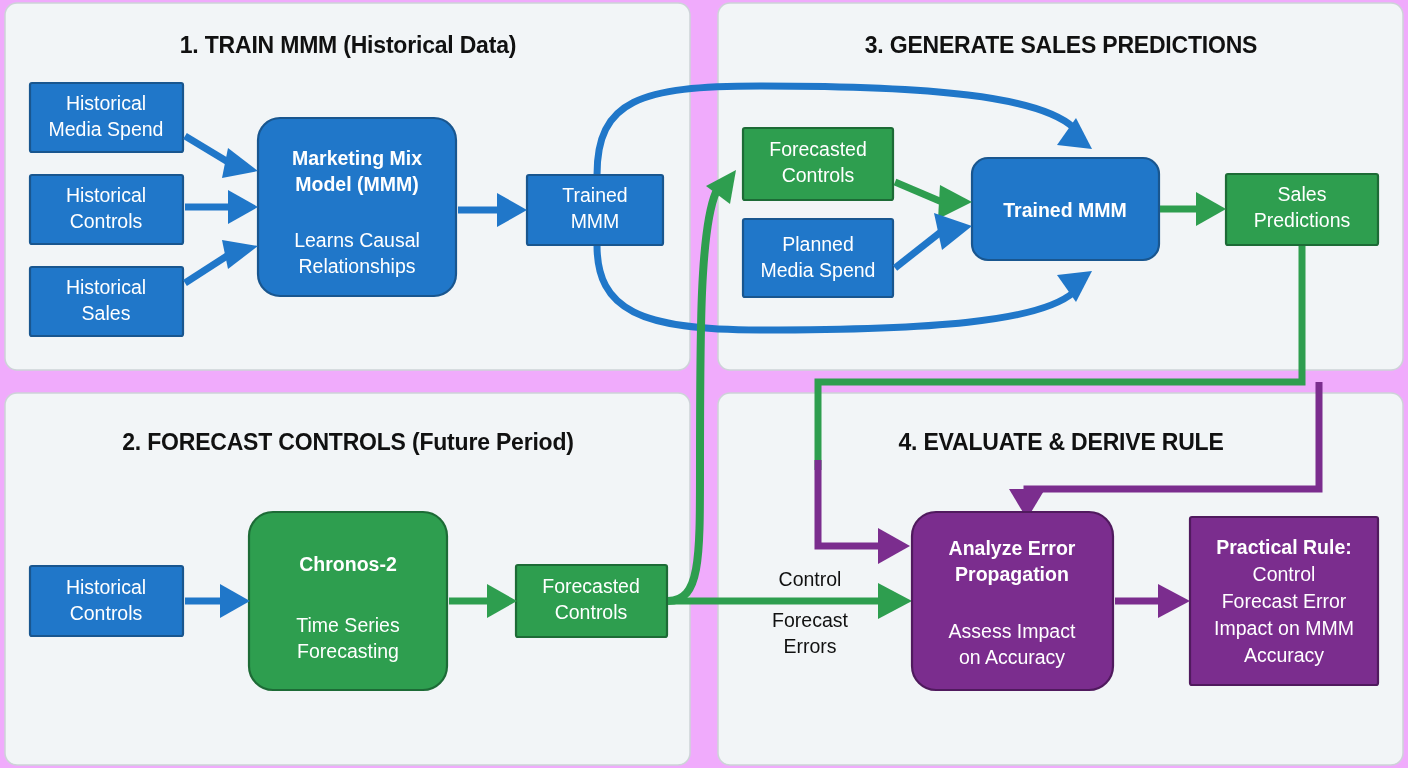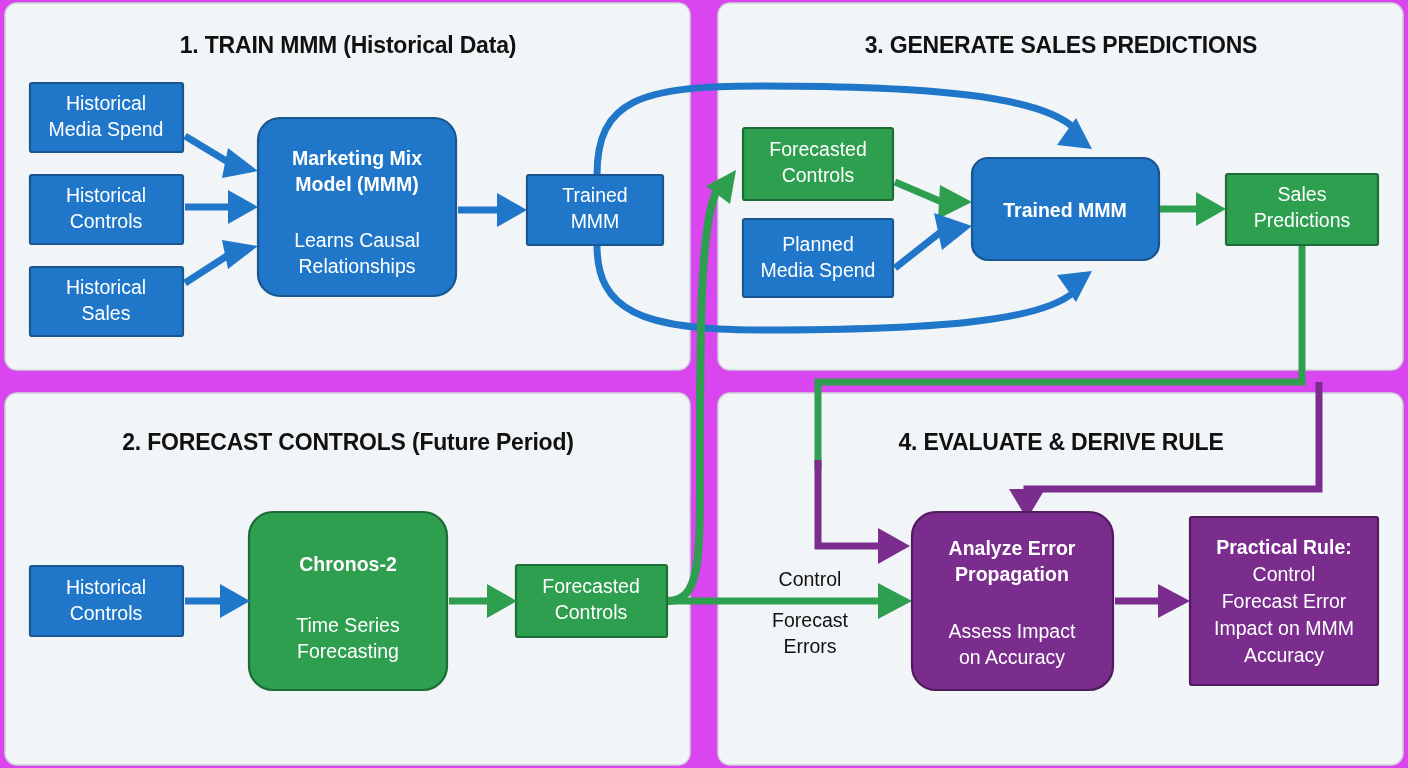--- a/index.html
+++ b/index.html
@@ -1,17 +1,17 @@
 <!DOCTYPE html>
 <html><head>
 <meta charset="utf-8">
 <style>
   html,body{margin:0;padding:0;background:#ffffff;}
   body{width:1408px;height:768px;font-family:"Liberation Sans",sans-serif;overflow:hidden;}
-  #stage{position:relative;width:1408px;height:768px;background:#d946ef;text-align:right;}
+  #stage{position:relative;width:1408px;height:768px;background:#f0abfc;text-align:right;}
   svg#diagram{position:absolute;left:0;top:0;width:1408px;height:768px;}
   .panel-rect{fill:#f2f5f7;stroke:#cdd3d8;stroke-width:1.5;}
   .panel-title{font-family:"Liberation Sans",sans-serif;font-weight:bold;font-size:23px;fill:#111111;text-anchor:middle;letter-spacing:-0.2px;}
   .nodeLabel{font-family:"Liberation Sans",sans-serif;fill:#ffffff;text-anchor:middle;font-size:19.5px;}
   .nodeLabel.bold{font-weight:bold;}
   .edgeLabel{font-family:"Liberation Sans",sans-serif;fill:#111111;text-anchor:middle;font-size:19.5px;}
   .bx-blue{fill:#2077c9;stroke:#19568f;stroke-width:2.2;}
   .bx-green{fill:#2e9e4f;stroke:#1d6b36;stroke-width:2.2;}
   .bx-purple{fill:#7b2d8e;stroke:#501a5e;stroke-width:2.2;}
   .ln-blue{stroke:#2077c9;fill:none;}

